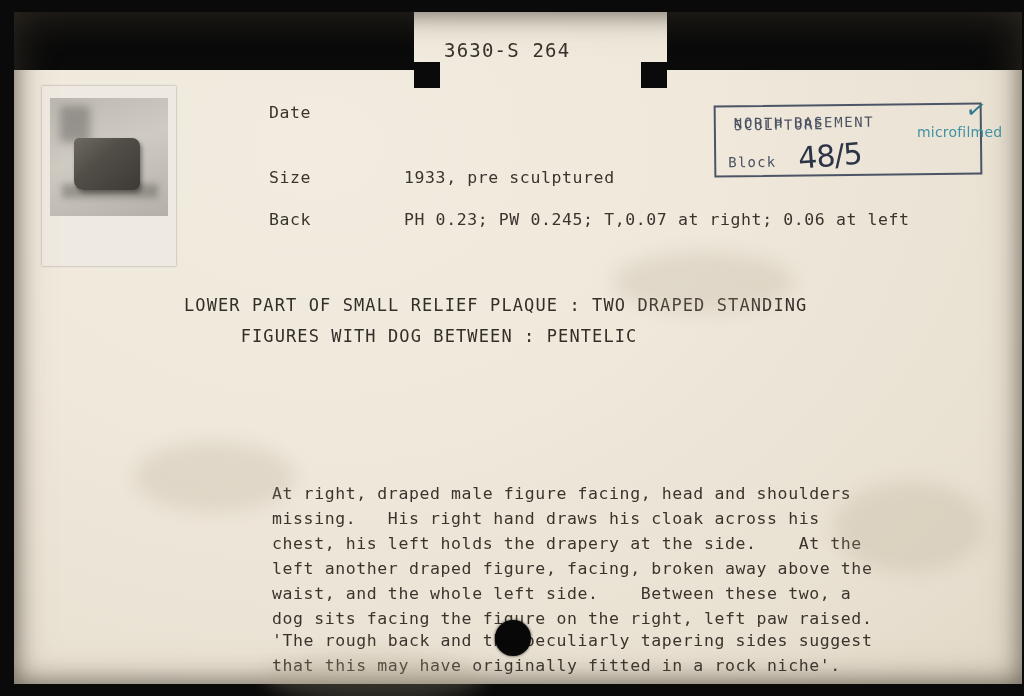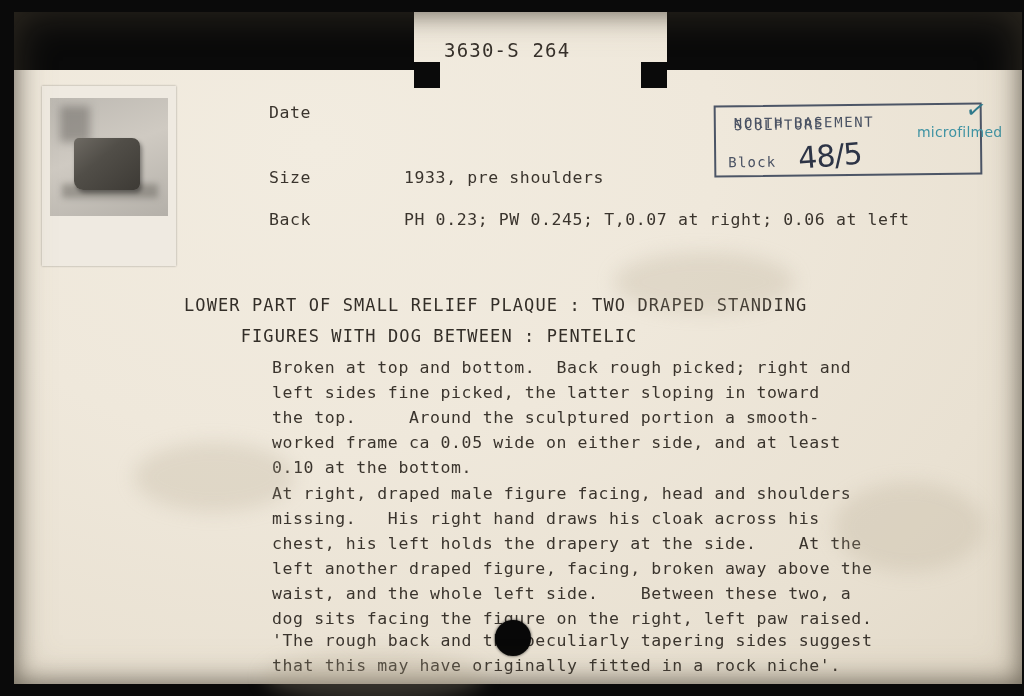--- a/index.html
+++ b/index.html
@@ -251,33 +251,28 @@
       <div id="photo-inner">
         <div id="photo-streak"></div>
         <div id="photo-shadow"></div>
         <div id="photo-object"></div>
       </div>
     </div>
 
     <div class="typed" id="lbl-place">Date</div>
 
     <div class="typed" id="lbl-date">Size</div>
-    <div class="typed" id="val-date">1933, pre shoulders</div>
+    <div class="typed" id="val-date">1933, pre sculptured</div>
 
     <div class="typed" id="lbl-size">Back</div>
     <div class="typed" id="val-size">PH 0.23; PW 0.245; T,0.07 at right; 0.06 at left</div>
 
     <div class="typed" id="title-block">LOWER PART OF SMALL RELIEF PLAQUE : TWO DRAPED STANDING
      FIGURES WITH DOG BETWEEN : PENTELIC</div>
 
-    <div class="typed" id="para1">Broken at top and bottom.  Back rough picked; right and
-left sides fine picked, the latter sloping in toward
-the top.     Around the sculptured portion a smooth-
-worked frame ca 0.05 wide on either side, and at least
-0.10 at the bottom.</div>
     <div class="typed" id="para2">At right, draped male figure facing, head and shoulders
 missing.   His right hand draws his cloak across his
 chest, his left holds the drapery at the side.    At the
 left another draped figure, facing, broken away above the
 waist, and the whole left side.    Between these two, a
 dog sits facing the figure on the right, left paw raised.</div>
     <div class="typed" id="para3">'The rough back and the peculiarly tapering sides suggest
 that this may have originally fitted in a rock niche'.</div>
 
     <div id="stamp">

